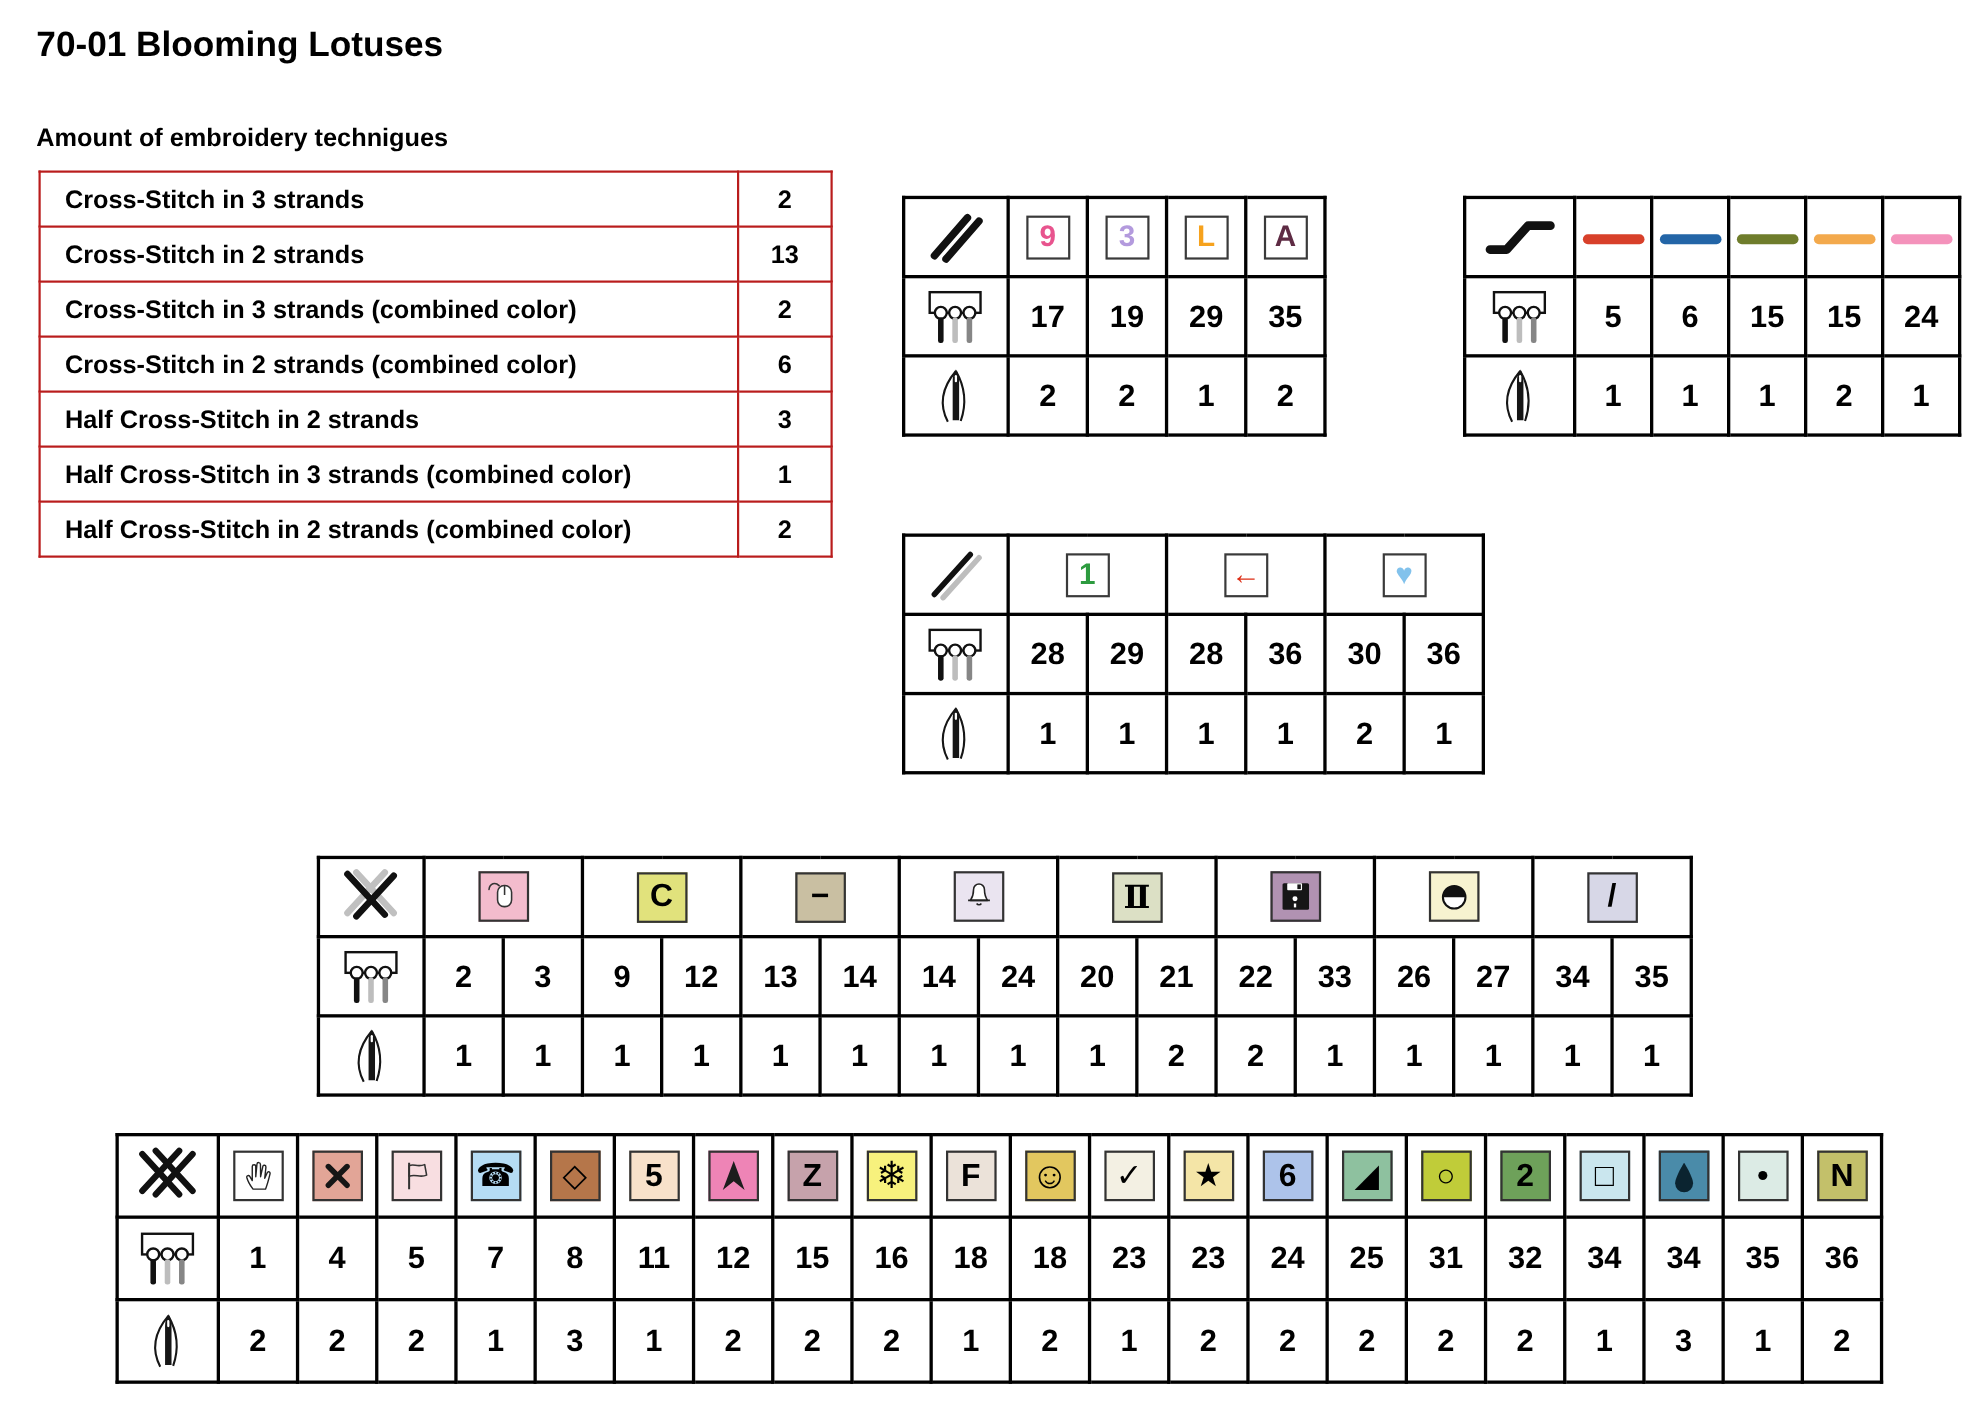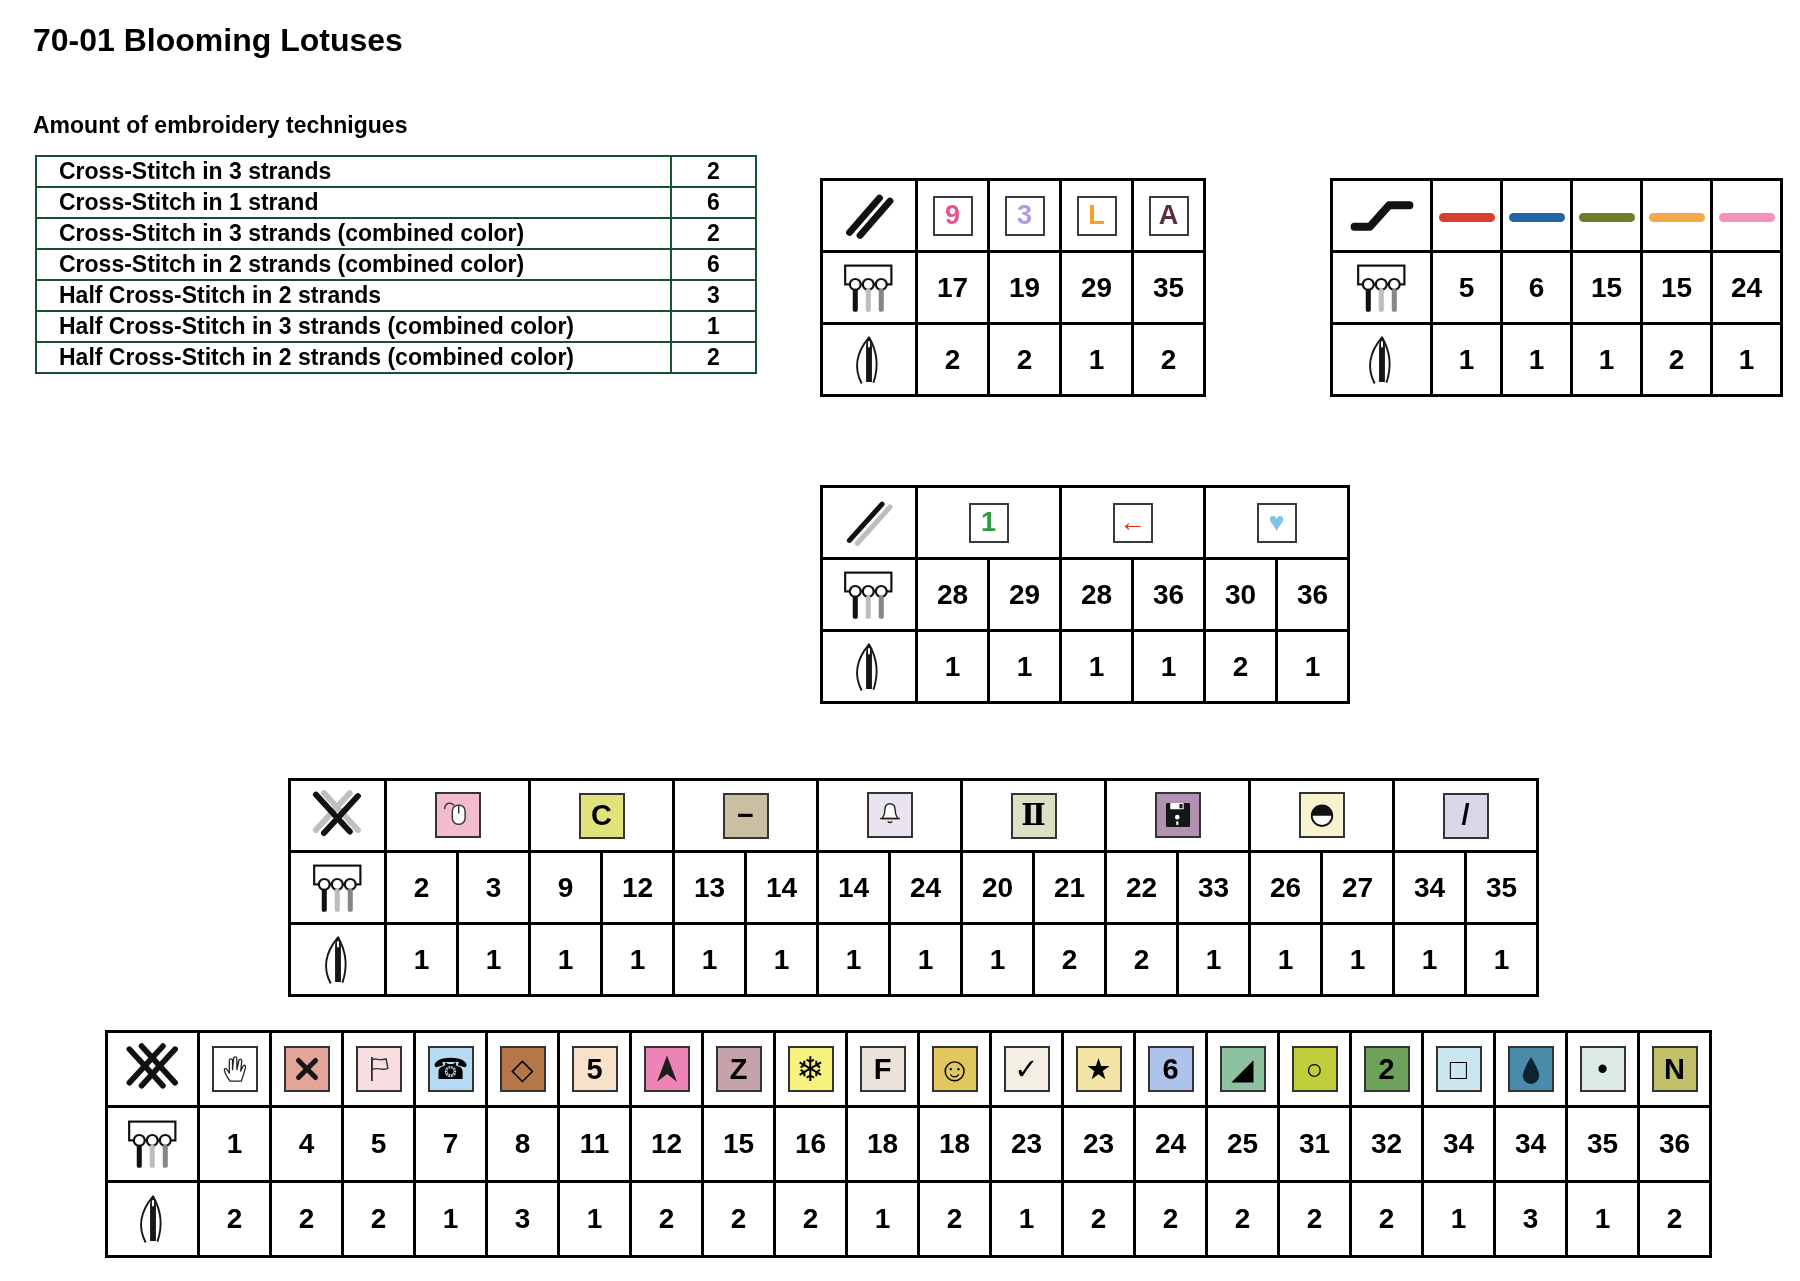--- a/index.html
+++ b/index.html
@@ -5,21 +5,21 @@
   *{box-sizing:border-box}
   html,body{margin:0;padding:0}
   body{width:1800px;height:1281px;background:#fff;color:#000;
        font-family:"Liberation Sans","DejaVu Sans",sans-serif;position:relative;overflow:hidden}
   .abs{position:absolute}
   .title{left:33px;top:22px;font-size:32px;font-weight:bold;margin:0}
   .subtitle{left:33px;top:112px;font-size:23px;font-weight:bold;margin:0}
   table{border-collapse:collapse;table-layout:fixed}
   td{padding:0}
   .tech-table{left:35px;top:155px;width:720px}
-  .tech-table td{border:2px solid #14532d;height:31px;font-weight:bold;font-size:23px}
+  .tech-table td{border:2px solid #b91c1c;height:50px;font-weight:bold;font-size:23px}
   .tech-table .lbl{text-align:left;padding-left:22px}
   .tech-table .val{text-align:center}
   .tech-table tr.total .lbl{text-align:center;padding-left:0}
   .sym-table td{border:3px solid #000;text-align:center;vertical-align:middle;
                 font-weight:bold;font-size:28px;height:72px;background:#fff}
   #backstitch-table{left:820px;top:178px}
   #backstitch-lines-table{left:1330px;top:178px}
   #half-cross-table{left:820px;top:485px}
   #cross-combined-table{left:288px;top:778px}
   #cross-table{left:105px;top:1030px}
@@ -124,22 +124,22 @@
   <colgroup>
       <col style="width:635px">
       <col style="width:85px">
     </colgroup>
   <tbody>
     <tr>
         <td class="lbl">Cross-Stitch in 3 strands</td>
         <td class="val">2</td>
       </tr>
     <tr>
-        <td class="lbl">Cross-Stitch in 1 strand</td>
-        <td class="val">6</td>
+        <td class="lbl">Cross-Stitch in 2 strands</td>
+        <td class="val">13</td>
       </tr>
     <tr>
         <td class="lbl">Cross-Stitch in 3 strands (combined color)</td>
         <td class="val">2</td>
       </tr>
     <tr>
         <td class="lbl">Cross-Stitch in 2 strands (combined color)</td>
         <td class="val">6</td>
       </tr>
     <tr>

